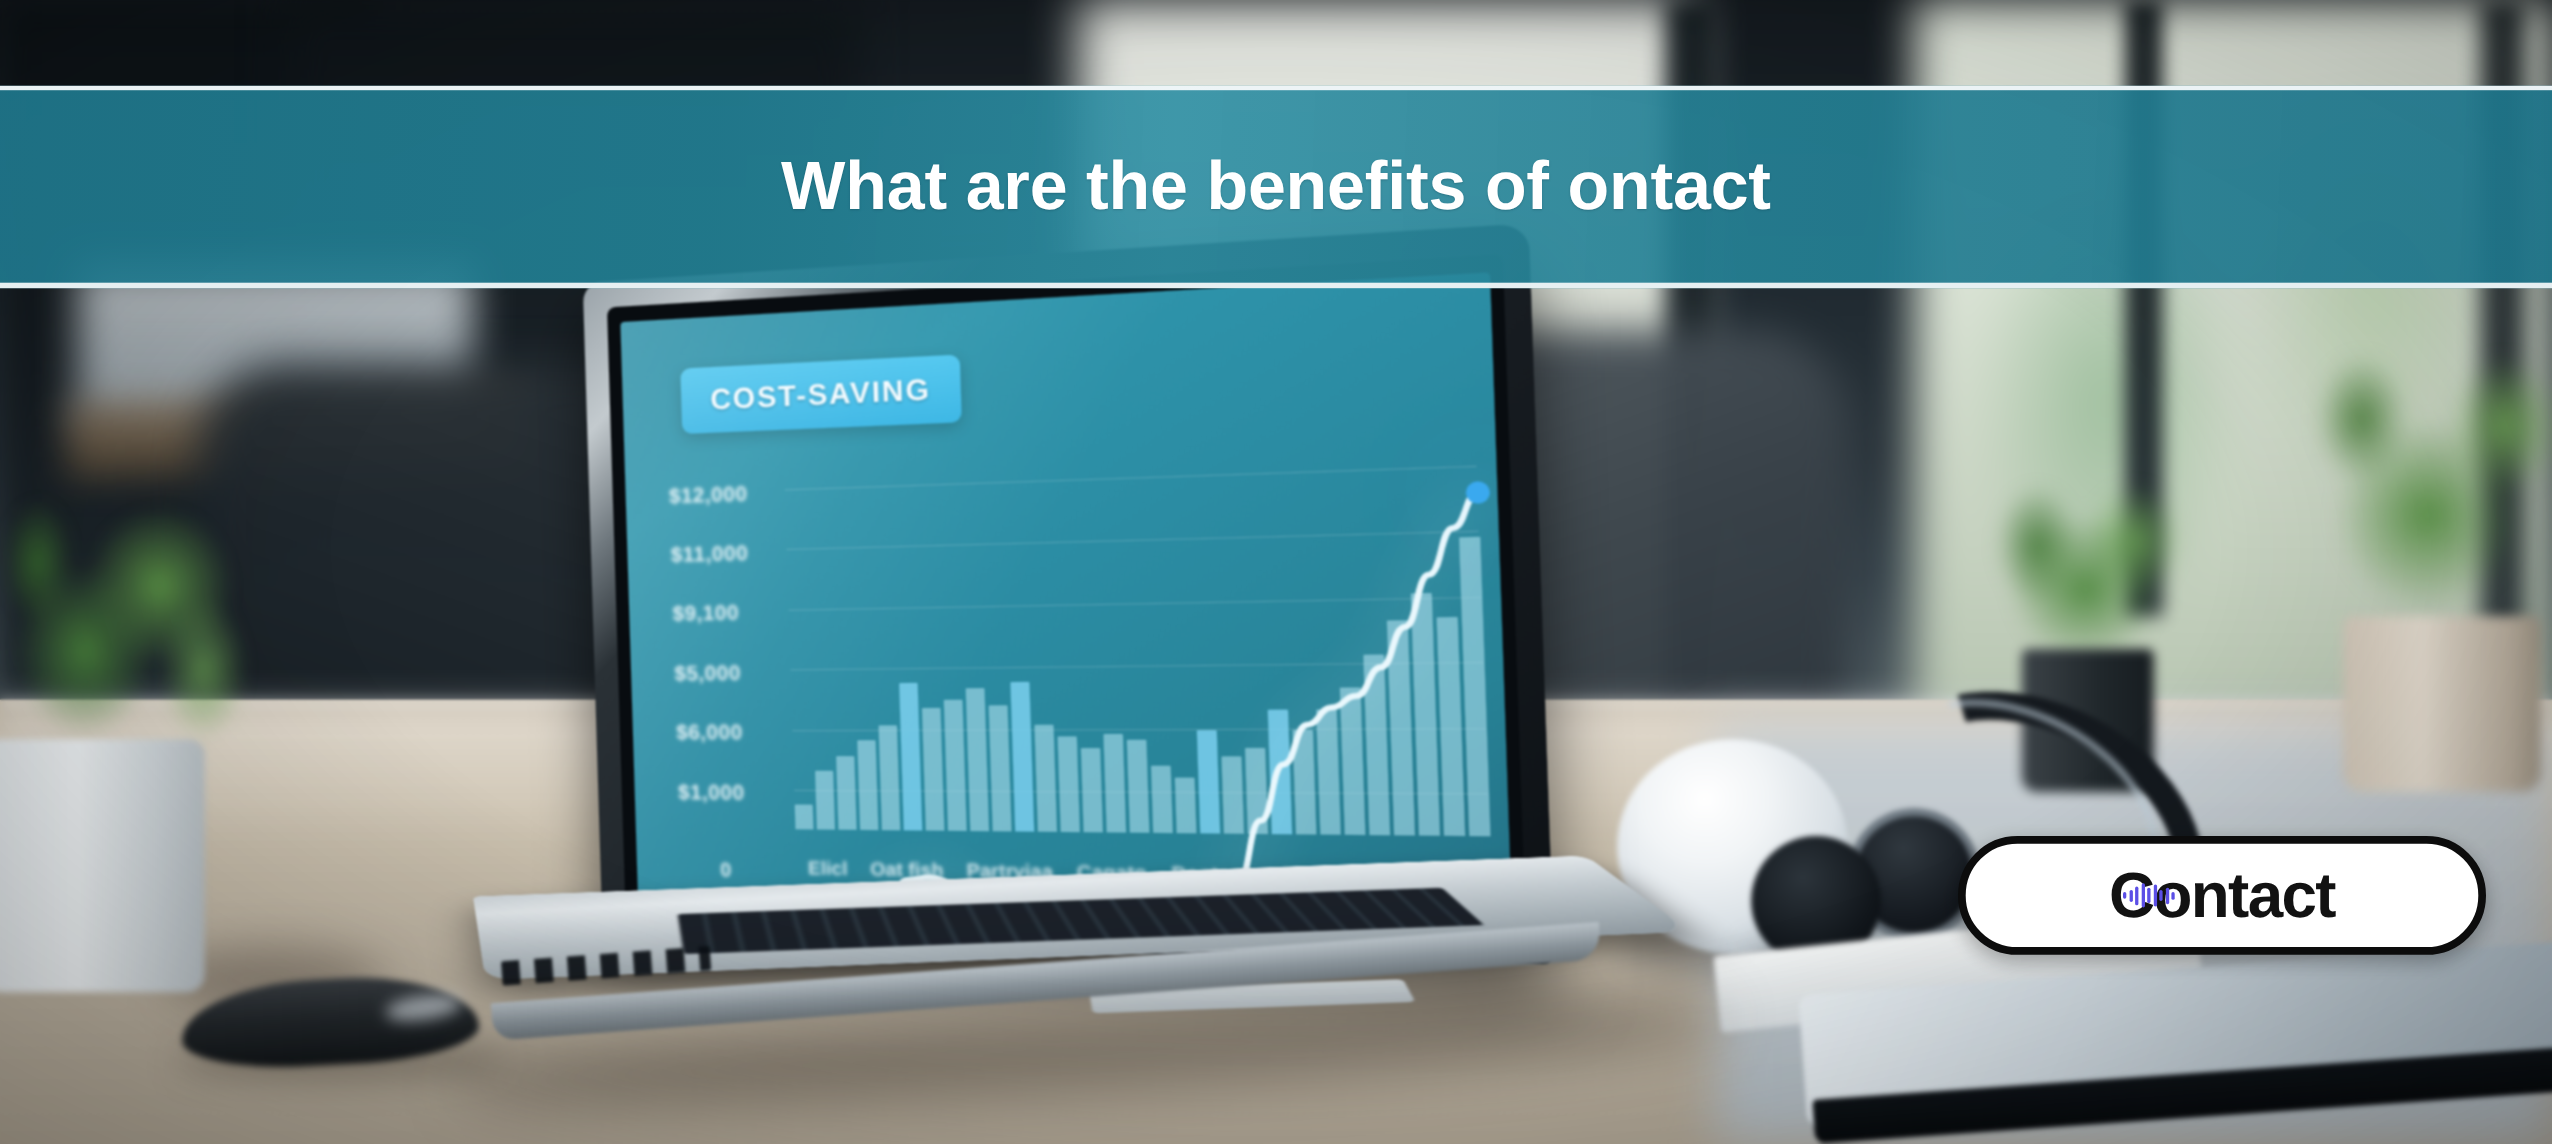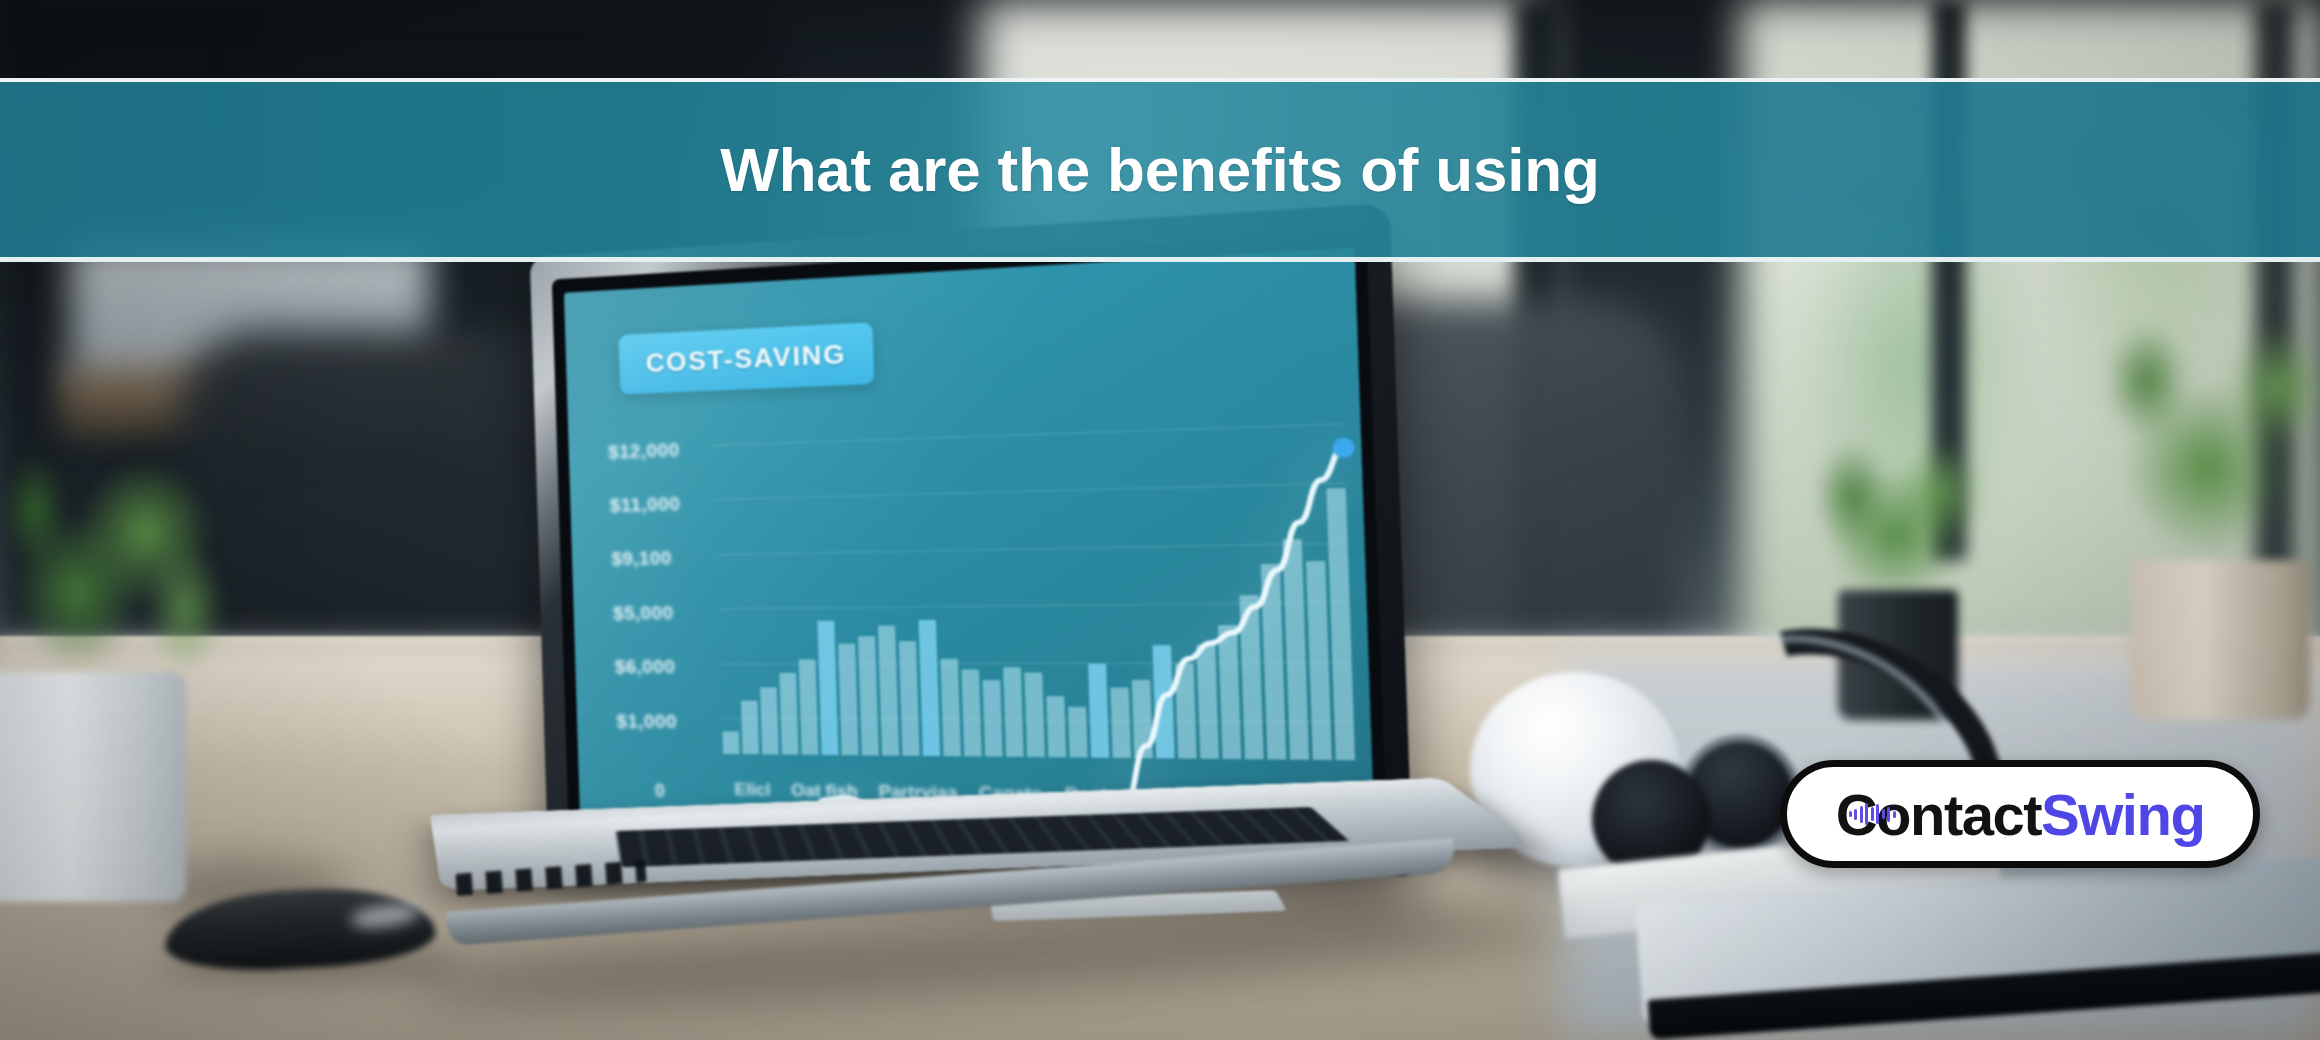--- a/index.html
+++ b/index.html
@@ -551,38 +551,37 @@
       <div class="base-front"></div>
       <div class="ports"></div>
     </div>
 
     <div class="dof"></div>
     <div class="vignette"></div>
   </div>
 
   <div class="banner">
     <h1 class="banner-title">
-      <span>What are the benefits of using</span><br>
+      <span>What are the benefits of ontact</span><br>
     </h1>
   </div>
 
   <div class="logo">
     <div class="logo-text">
       <span class="logo-c">
         <span>C</span>
         <span class="wave">
           <i style="height:6px"></i>
             <i style="height:11px"></i>
             <i style="height:17px"></i>
           <i style="height:22px"></i>
             <i style="height:14px"></i>
             <i style="height:20px"></i>
           <i style="height:10px"></i>
             <i style="height:15px"></i>
             <i style="height:7px"></i>
         </span>
       </span>
       <span class="logo-dark">ontact</span>
-      <span class="logo-accent">Swing</span>
     </div>
   </div>
 
 </div>
 
 </body></html>

